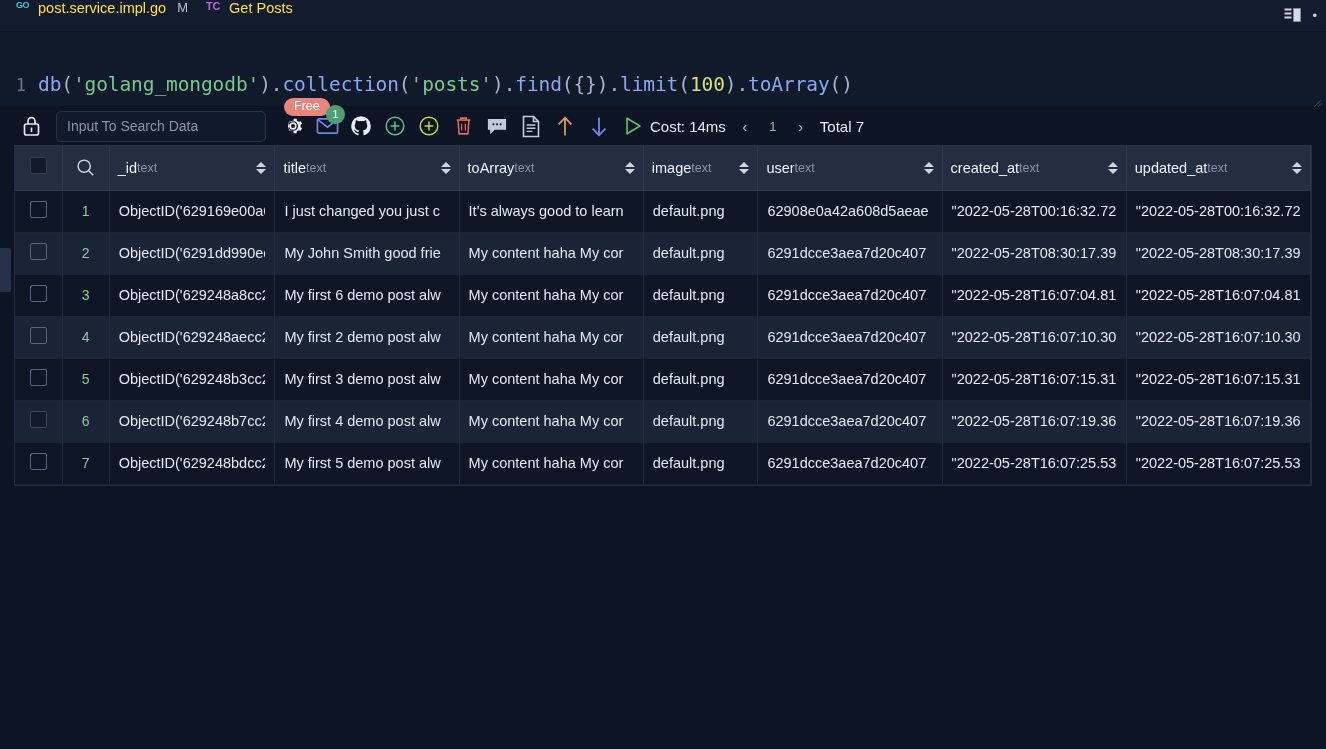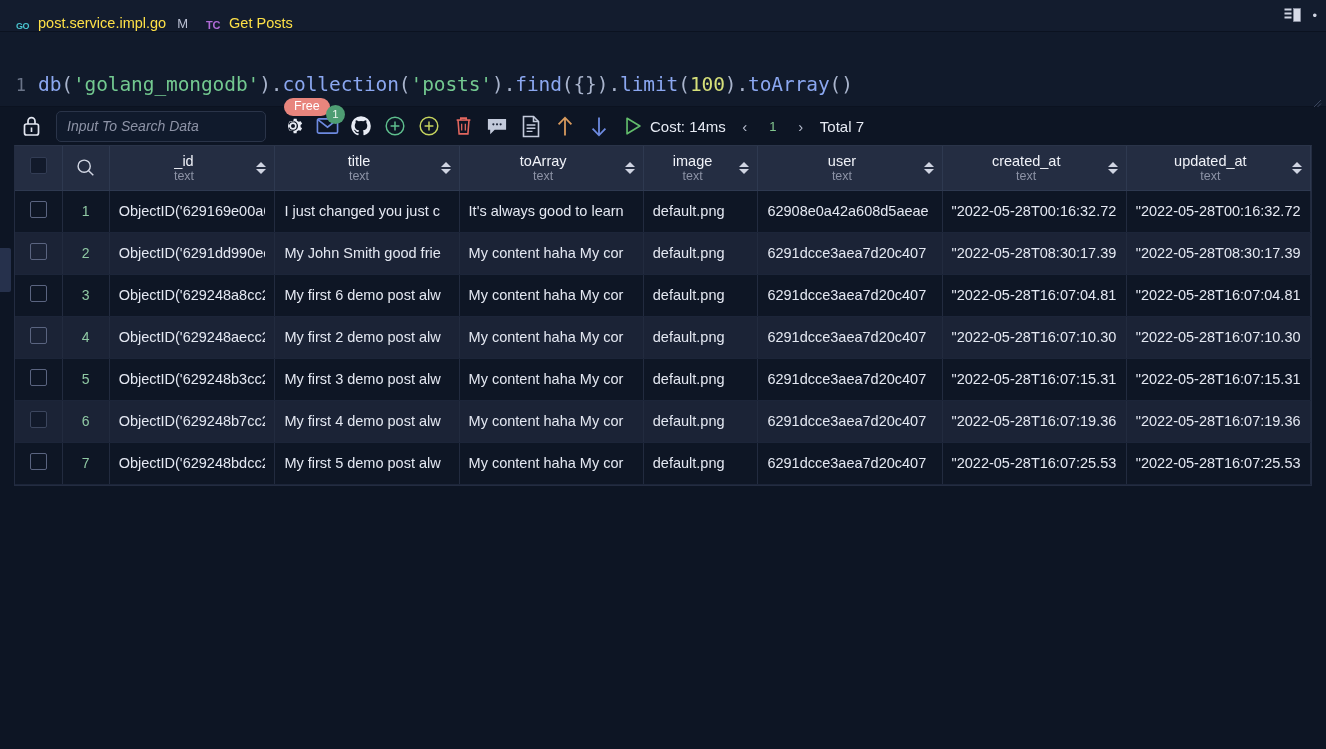--- a/index.html
+++ b/index.html
@@ -14,21 +14,21 @@
   .tabbar {
     height: 32px;
     background: #131c2e;
     display: flex;
     align-items: stretch;
     position: relative;
     border-bottom: 1px solid #0b1220;
   }
   .tab {
     display: flex;
-    align-items: flex-end;
+    align-items: flex-start;
     gap: 9px;
     padding: 0 2px 0 16px;
     font-size: 14.5px;
     color: #c9cfe0;
     cursor: pointer;
     position: relative;
     user-select: none;
   }
   .tab.active {
     background: #1d273d;
@@ -142,21 +142,20 @@
     display: flex; align-items: center;
     padding: 0 10px;
     margin-left: 8px;
     margin-right: 10px;
   }
   .search-box input {
     border: 0; outline: 0; background: transparent;
     color: #86efac; font-size: 14px;
     font-family: "Liberation Sans", sans-serif;
     width: 100%;
-    font-style: italic;
   }
   .search-box input::placeholder { color: #8d93a6; }
 
   .badge-free {
     position: absolute;
     top: -11px; left: 8px;
     background: #e8857d;
     color: #fff;
     font-size: 12.5px;
     padding: 2px 10px 3px 10px;
@@ -216,21 +215,21 @@
     background: #242d42;
     border-right: 1px solid #2e3950;
     border-bottom: 1px solid #2e3950;
     height: 44px;
     padding: 0 8px;
     vertical-align: middle;
     position: relative;
     font-weight: normal;
   }
   .th-inner { display: flex; align-items: center; justify-content: center; }
-  .th-names { display: flex; flex-direction: column; align-items: center; line-height: 1.12; flex: 1 1 auto; }
+  .th-names { display: flex; align-items: center; line-height: 1.12; flex: 1 1 auto; }
   .th-name { color: #f0f2f8; font-size: 14.5px; }
   .th-type { color: #8d93a6; font-size: 12.5px; }
   .sorter {
     display: flex; flex-direction: column; gap: 2px;
     margin-left: 6px; flex: 0 0 auto; cursor: pointer;
   }
   .sorter i {
     display: block; width: 0; height: 0;
     border-left: 5px solid transparent;
     border-right: 5px solid transparent;

